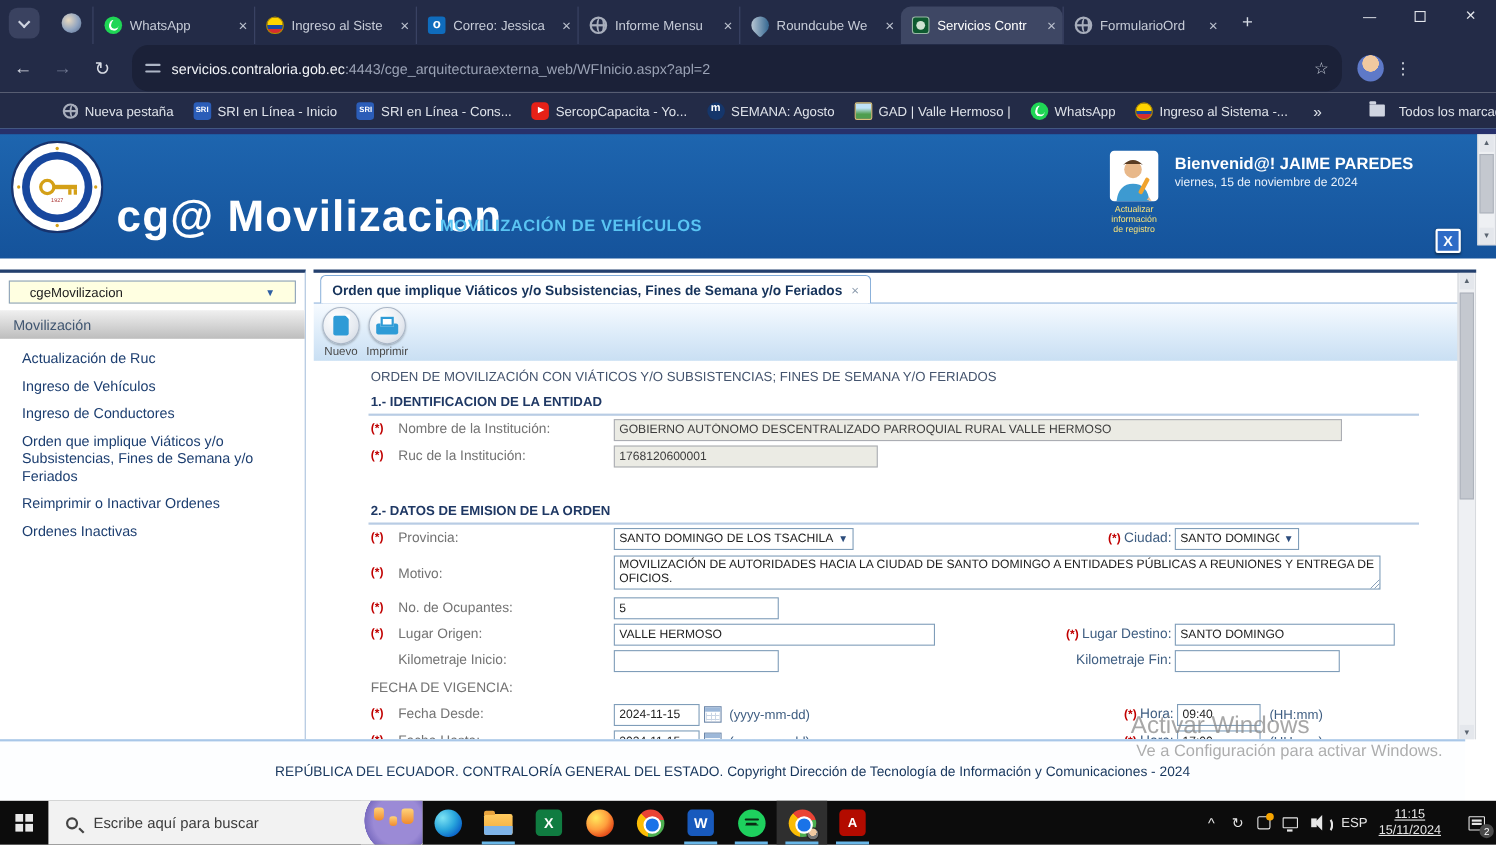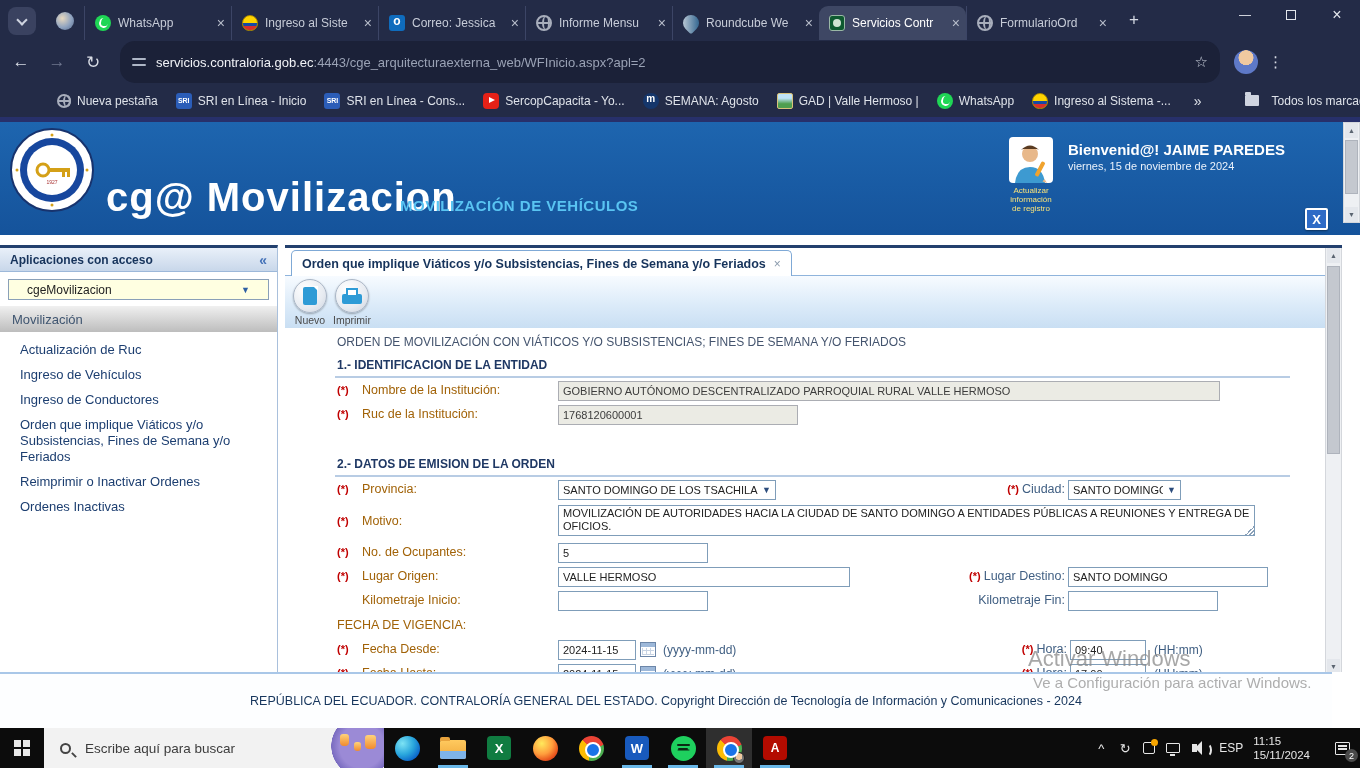--- a/index.html
+++ b/index.html
@@ -107,21 +107,21 @@
   .tbtn .cap{font-size:10.5px;color:#4a4a4a;margin-top:1px;}
   .ic-doc{width:14px;height:18px;background:#2e9bd6;border-radius:2px;position:relative;}
   .ic-doc::after{content:"";position:absolute;right:-1px;top:-1px;border-left:5px solid transparent;border-top:5px solid #fff;}
   .ic-print{width:20px;height:10px;background:#2e9bd6;border-radius:2px;position:relative;margin-top:6px;}
   .ic-print::before{content:"";position:absolute;top:-6px;left:4px;width:8px;height:5px;background:#fff;border:2px solid #2e9bd6;}
   .formtitle{position:absolute;left:52px;top:87px;font-size:12px;color:#44546e;}
   .sechead{position:absolute;left:52px;font-size:12px;font-weight:bold;color:#1f3864;}
   .sechr{position:absolute;left:50px;width:955px;height:0;border-top:2px solid #b8cce4;}
   .frow{position:absolute;left:0;width:100%;height:22px;}
   .req{position:absolute;left:52px;top:3px;color:#c00000;font-size:11px;font-weight:bold;}
-  .flabel{position:absolute;left:77px;top:2px;font-size:12.5px;color:#a16207;}
+  .flabel{position:absolute;left:77px;top:2px;font-size:12.5px;color:#737373;}
   .ftext{position:absolute;height:20px;border:1px solid #7f9db9;background:#fff;font-size:11px;color:#222;padding:1px 4px;}
   .ftext.ro{background:#ebebe4;border-color:#abadb3;color:#3c3c3c;}
   .fsel{position:absolute;height:20px;border:1px solid #7f9db9;background:#fff;display:flex;align-items:center;padding:0 4px;font-size:11px;color:#222;}
   .fsel .v{flex:1;white-space:nowrap;overflow:hidden;}
   .fsel .ar{color:#2c4c7c;font-size:9px;font-weight:bold;margin-left:4px;}
   .rlab{position:absolute;left:560px;width:220px;top:2px;text-align:right;font-size:12.5px;color:#3f5e82;}
   .rlab .rq{color:#c00000;font-size:11px;font-weight:bold;margin-right:3px;}
   .tareawrap{position:absolute;left:273px;top:0;width:697px;height:31px;}
   .tareawrap textarea{width:100%;height:100%;border:1px solid #7f9db9;resize:none;font-size:11px;line-height:13px;color:#222;padding:1px 4px;overflow:hidden;}
   .grip{position:absolute;right:1px;bottom:1px;width:9px;height:9px;background:
@@ -176,21 +176,21 @@
   .tray{margin-left:auto;display:flex;align-items:center;color:#e6e6e6;}
   .trayic{width:24px;height:40px;display:flex;align-items:center;justify-content:center;font-size:13px;}
   .sqdot{width:12px;height:12px;border:1.5px solid #e6e6e6;border-radius:2px;position:relative;}
   .sqdot::after{content:"";position:absolute;right:-4px;top:-4px;width:7px;height:7px;border-radius:50%;background:#f7a500;}
   .moni{width:14px;height:10px;border:1.5px solid #e6e6e6;border-radius:1px;position:relative;}
   .moni::after{content:"";position:absolute;left:3px;bottom:-4px;width:5px;height:2px;background:#e6e6e6;box-shadow:-2px 2px 0 -0.5px transparent;}
   .spk{width:5px;height:8px;background:#e6e6e6;position:relative;margin-right:6px;}
   .spk::before{content:"";position:absolute;left:3px;top:-3px;border-left:7px solid #e6e6e6;border-top:7px solid transparent;border-bottom:7px solid transparent;transform:rotate(180deg);}
   .spk::after{content:"";position:absolute;left:10px;top:-1px;width:6px;height:10px;border:2px solid transparent;border-right:2px solid #e6e6e6;border-radius:50%;}
   .lang{font-size:12px;margin:0 10px;}
-  .clock{text-align:left;font-size:11.5px;line-height:14px;margin-right:14px;}
+  .clock{text-align:center;font-size:11.5px;line-height:14px;margin-right:14px;text-decoration:underline;}
   .notif{width:36px;height:40px;display:flex;align-items:center;justify-content:center;position:relative;}
   .notifbox{width:15px;height:13px;border:1.5px solid #e6e6e6;border-radius:1px;position:relative;}
   .notifbox::before{content:"";position:absolute;left:2px;top:2.5px;right:2px;height:1.5px;background:#e6e6e6;box-shadow:0 3px 0 #e6e6e6;}
   .badge{position:absolute;right:2px;bottom:6px;width:13px;height:13px;border-radius:50%;background:#4a4a4a;color:#fff;font-size:9px;display:flex;align-items:center;justify-content:center;}
 </style>
 </head>
 <body>
 
 <div class="screen">
 
@@ -333,24 +333,20 @@
     <div class="welc2">viernes, 15 de noviembre de 2024</div>
     <div class="hclose">X</div>
     <div class="vscroll hscroll">
       <div class="vsbtn" style="top:0;">▲</div>
       <div class="vsthumb" style="top:17px;height:54px;"></div>
       <div class="vsbtn" style="bottom:0;">▼</div>
     </div>
   </div>
 
   <div class="sidebar">
-    <div class="sbtitle">
-      <span class="t">Aplicaciones con acceso</span>
-      <span class="sbcollapse">«</span>
-    </div>
     <div class="combo">
       <span class="v">cgeMovilizacion</span>
       <span class="ar">▼</span>
     </div>
     <div class="sbsection">Movilización</div>
     <ul class="sbmenu">
       <li>Actualización de Ruc</li>
       <li>Ingreso de Vehículos</li>
       <li>Ingreso de Conductores</li>
       <li>Orden que implique Viáticos y/o Subsistencias, Fines de Semana y/o Feriados</li>

